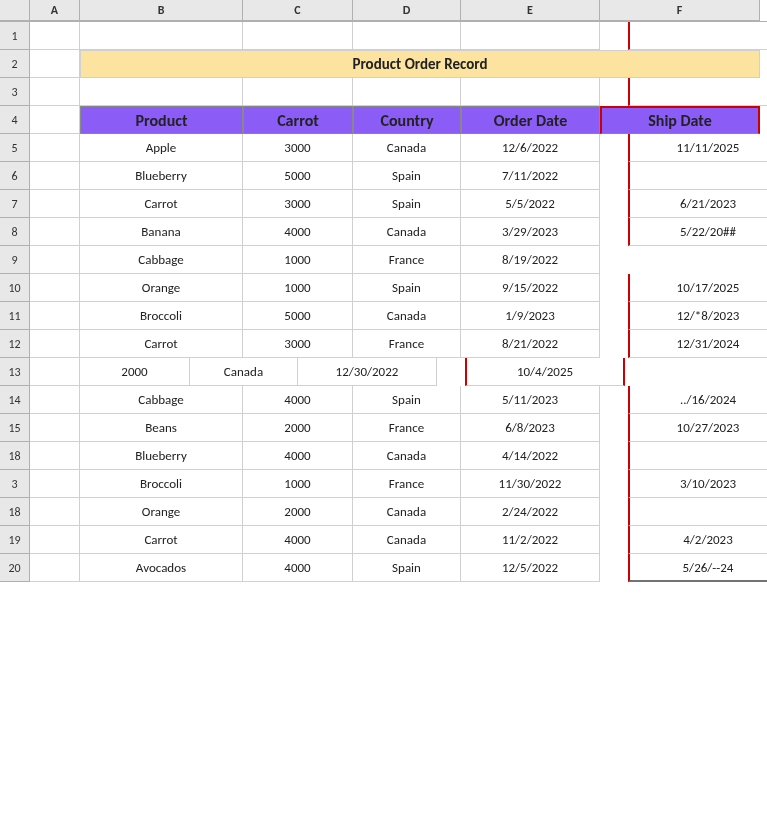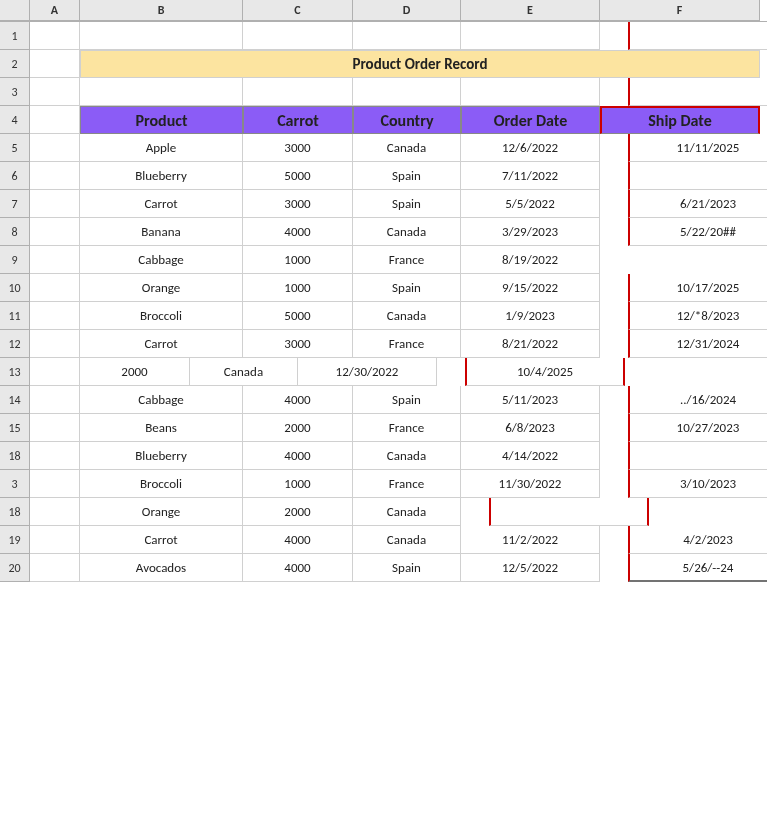--- a/index.html
+++ b/index.html
@@ -322,20 +322,21 @@
       <div class="cell col-e">11/30/2022</div>
       <div class="cell col-f ship-date-cell">3/10/2023</div>
     </div>
 
     <div class="spreadsheet-row">
       <div class="row-num">18</div>
       <div class="cell col-a"></div>
       <div class="cell col-b">Orange</div>
       <div class="cell col-c">2000</div>
       <div class="cell col-d">Canada</div>
+      <div class="cell col-e">2/24/2022</div>
       <div class="cell col-f ship-date-cell"></div>
     </div>
 
     <div class="spreadsheet-row">
       <div class="row-num">19</div>
       <div class="cell col-a"></div>
       <div class="cell col-b">Carrot</div>
       <div class="cell col-c">4000</div>
       <div class="cell col-d">Canada</div>
       <div class="cell col-e">11/2/2022</div>

